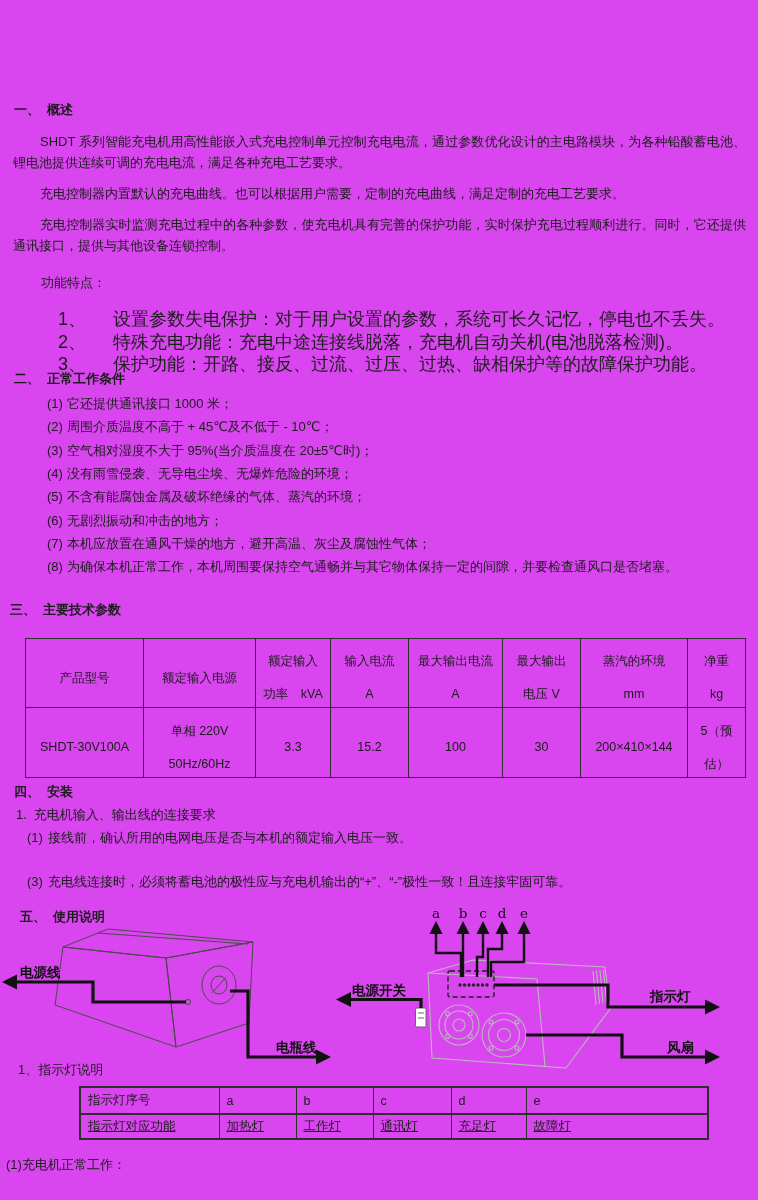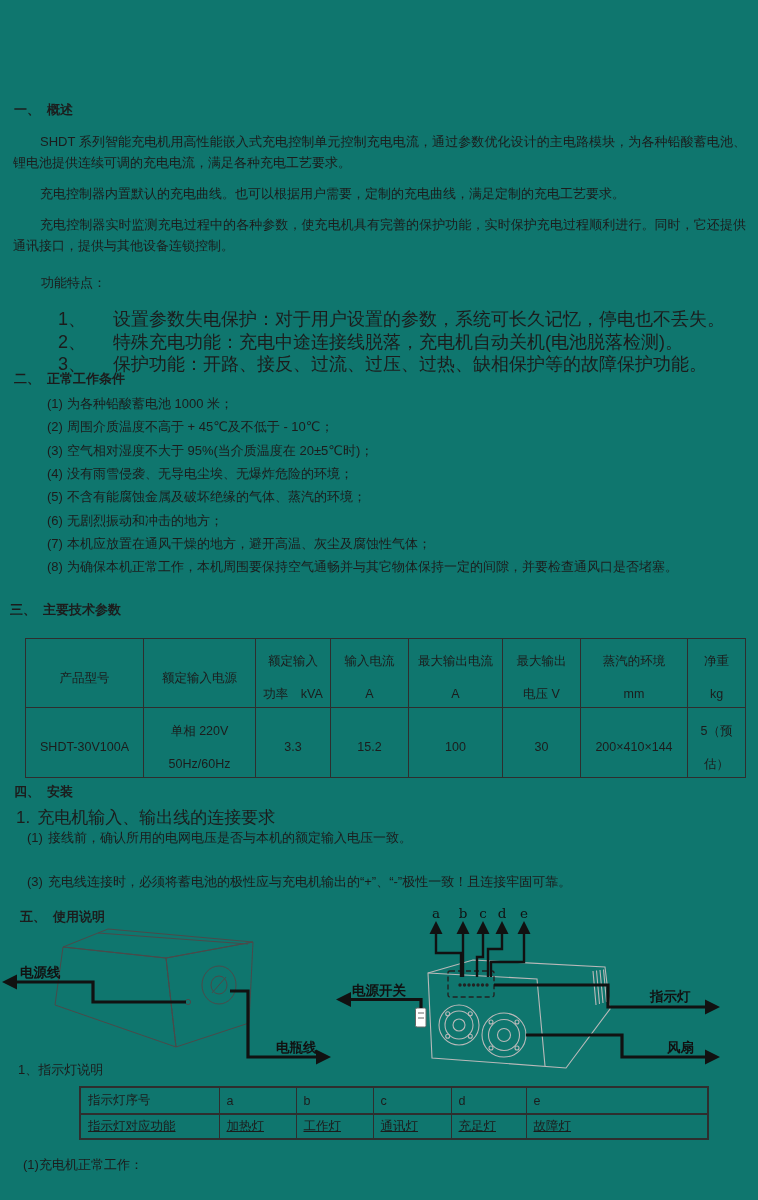--- a/index.html
+++ b/index.html
@@ -1,34 +1,34 @@
 <!DOCTYPE html>
 <html><head>
 <meta charset="utf-8">
 <style>
   html,body{margin:0;padding:0;background:#ffffff;}
   body{width:758px;height:1200px;position:relative;overflow:hidden;
        font-family:"Liberation Sans","DejaVu Sans",sans-serif;color:#1c1c1c;}
-  .page{position:absolute;inset:0;background:#0f766e;}
+  .page{position:absolute;inset:0;background:#d946ef;}
   .abs{position:absolute;}
   .sech{position:absolute;left:14px;font-size:13px;font-weight:bold;white-space:nowrap;}
   .sech .tt{margin-left:7px;}
   .para{position:absolute;left:13px;width:733px;font-size:13px;line-height:21px;
         text-align:justify;text-indent:27px;margin:0;}
   .flabel{position:absolute;left:41px;font-size:13px;}
   .feat{position:absolute;left:58px;font-size:18px;white-space:nowrap;}
   .feat .m{display:inline-block;width:55px;}
   .cond{position:absolute;left:47px;font-size:13px;white-space:nowrap;}
   .cond .m{margin-right:4px;}
-  .sub4{position:absolute;left:16px;font-size:17px;white-space:nowrap;}
+  .sub4{position:absolute;left:16px;font-size:13px;white-space:nowrap;}
   .sub4 .m{margin-right:7px;}
   .inst{position:absolute;left:27px;font-size:13px;white-space:nowrap;}
   .inst .m{margin-right:5px;}
   .ihead{position:absolute;left:18px;font-size:13px;white-space:nowrap;}
-  .footer{position:absolute;left:23px;font-size:13px;white-space:nowrap;}
+  .footer{position:absolute;left:6px;font-size:13px;white-space:nowrap;}
   
   table.t1{position:absolute;left:25px;top:638px;width:720px;border-collapse:collapse;
            table-layout:fixed;font-size:12.5px;color:#1c1c1c;}
   table.t1 td{border:1px solid #2e2e2e;text-align:center;vertical-align:middle;padding:0;}
   table.t1 tr.hr td{height:68px;}
   table.t1 tr.dr td{height:69px;}
   table.t1 .l1,.t1 .l2{line-height:16px;margin-top:9px;}
   table.t1 .l2{margin-top:17px;}
   table.t1 div:empty{display:none;}
   
@@ -66,21 +66,21 @@
   <div class="feat" style="top:330px">
     <span class="m">2、</span><span>特殊充电功能：充电中途连接线脱落，充电机自动关机(电池脱落检测)。</span>
   </div>
   <div class="feat" style="top:352px">
     <span class="m">3、</span><span>保护功能：开路、接反、过流、过压、过热、缺相保护等的故障保护功能。</span>
   </div>
 
   <div class="sech" style="top:370px">
     <span>二、</span><span class="tt">正常工作条件</span>
   </div>
-  <div class="cond" style="top:395px"><span class="m">(1)</span><span>为各种铅酸蓄电池 1000 米；</span></div>
+  <div class="cond" style="top:395px"><span class="m">(1)</span><span>它还提供通讯接口 1000 米；</span></div>
   <div class="cond" style="top:418px"><span class="m">(2)</span><span>周围介质温度不高于 + 45℃及不低于 - 10℃；</span></div>
   <div class="cond" style="top:442px"><span class="m">(3)</span><span>空气相对湿度不大于 95%(当介质温度在 20±5℃时)；</span></div>
   <div class="cond" style="top:465px"><span class="m">(4)</span><span>没有雨雪侵袭、无导电尘埃、无爆炸危险的环境；</span></div>
   <div class="cond" style="top:488px"><span class="m">(5)</span><span>不含有能腐蚀金属及破坏绝缘的气体、蒸汽的环境；</span></div>
   <div class="cond" style="top:512px"><span class="m">(6)</span><span>无剧烈振动和冲击的地方；</span></div>
   <div class="cond" style="top:535px"><span class="m">(7)</span><span>本机应放置在通风干燥的地方，避开高温、灰尘及腐蚀性气体；</span></div>
   <div class="cond" style="top:558px"><span class="m">(8)</span><span>为确保本机正常工作，本机周围要保持空气通畅并与其它物体保持一定的间隙，并要检查通风口是否堵塞。</span></div>
 
   <div class="sech" style="top:601px;left:10px">
     <span>三、</span><span class="tt">主要技术参数</span>

